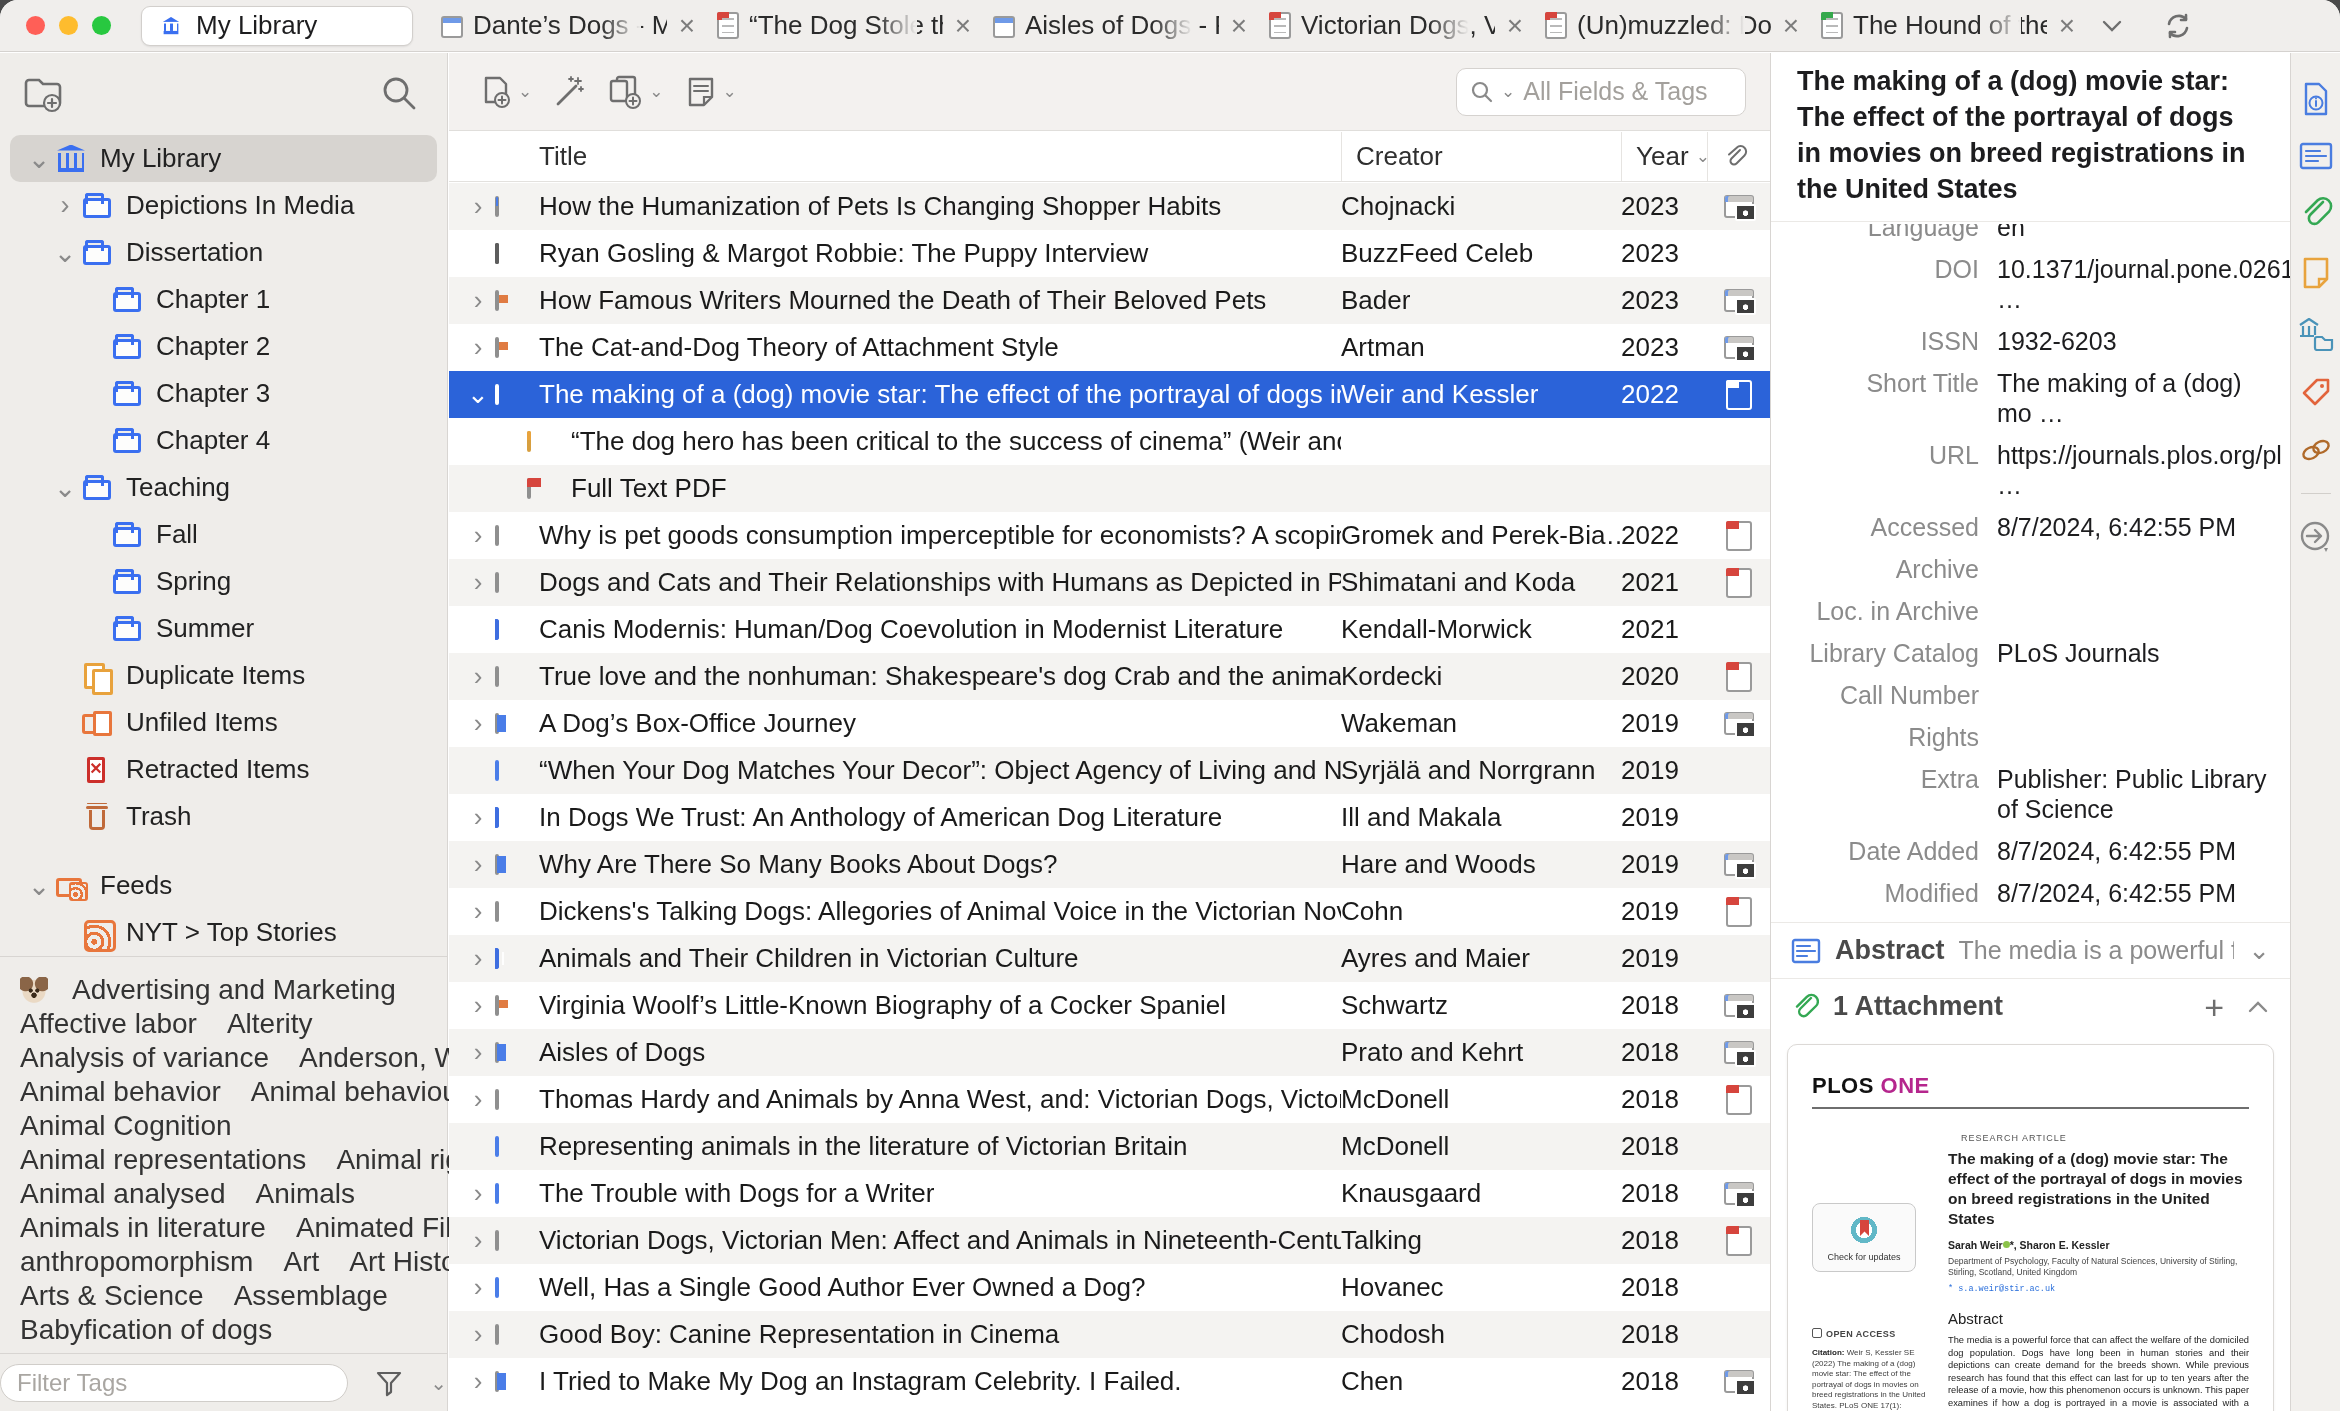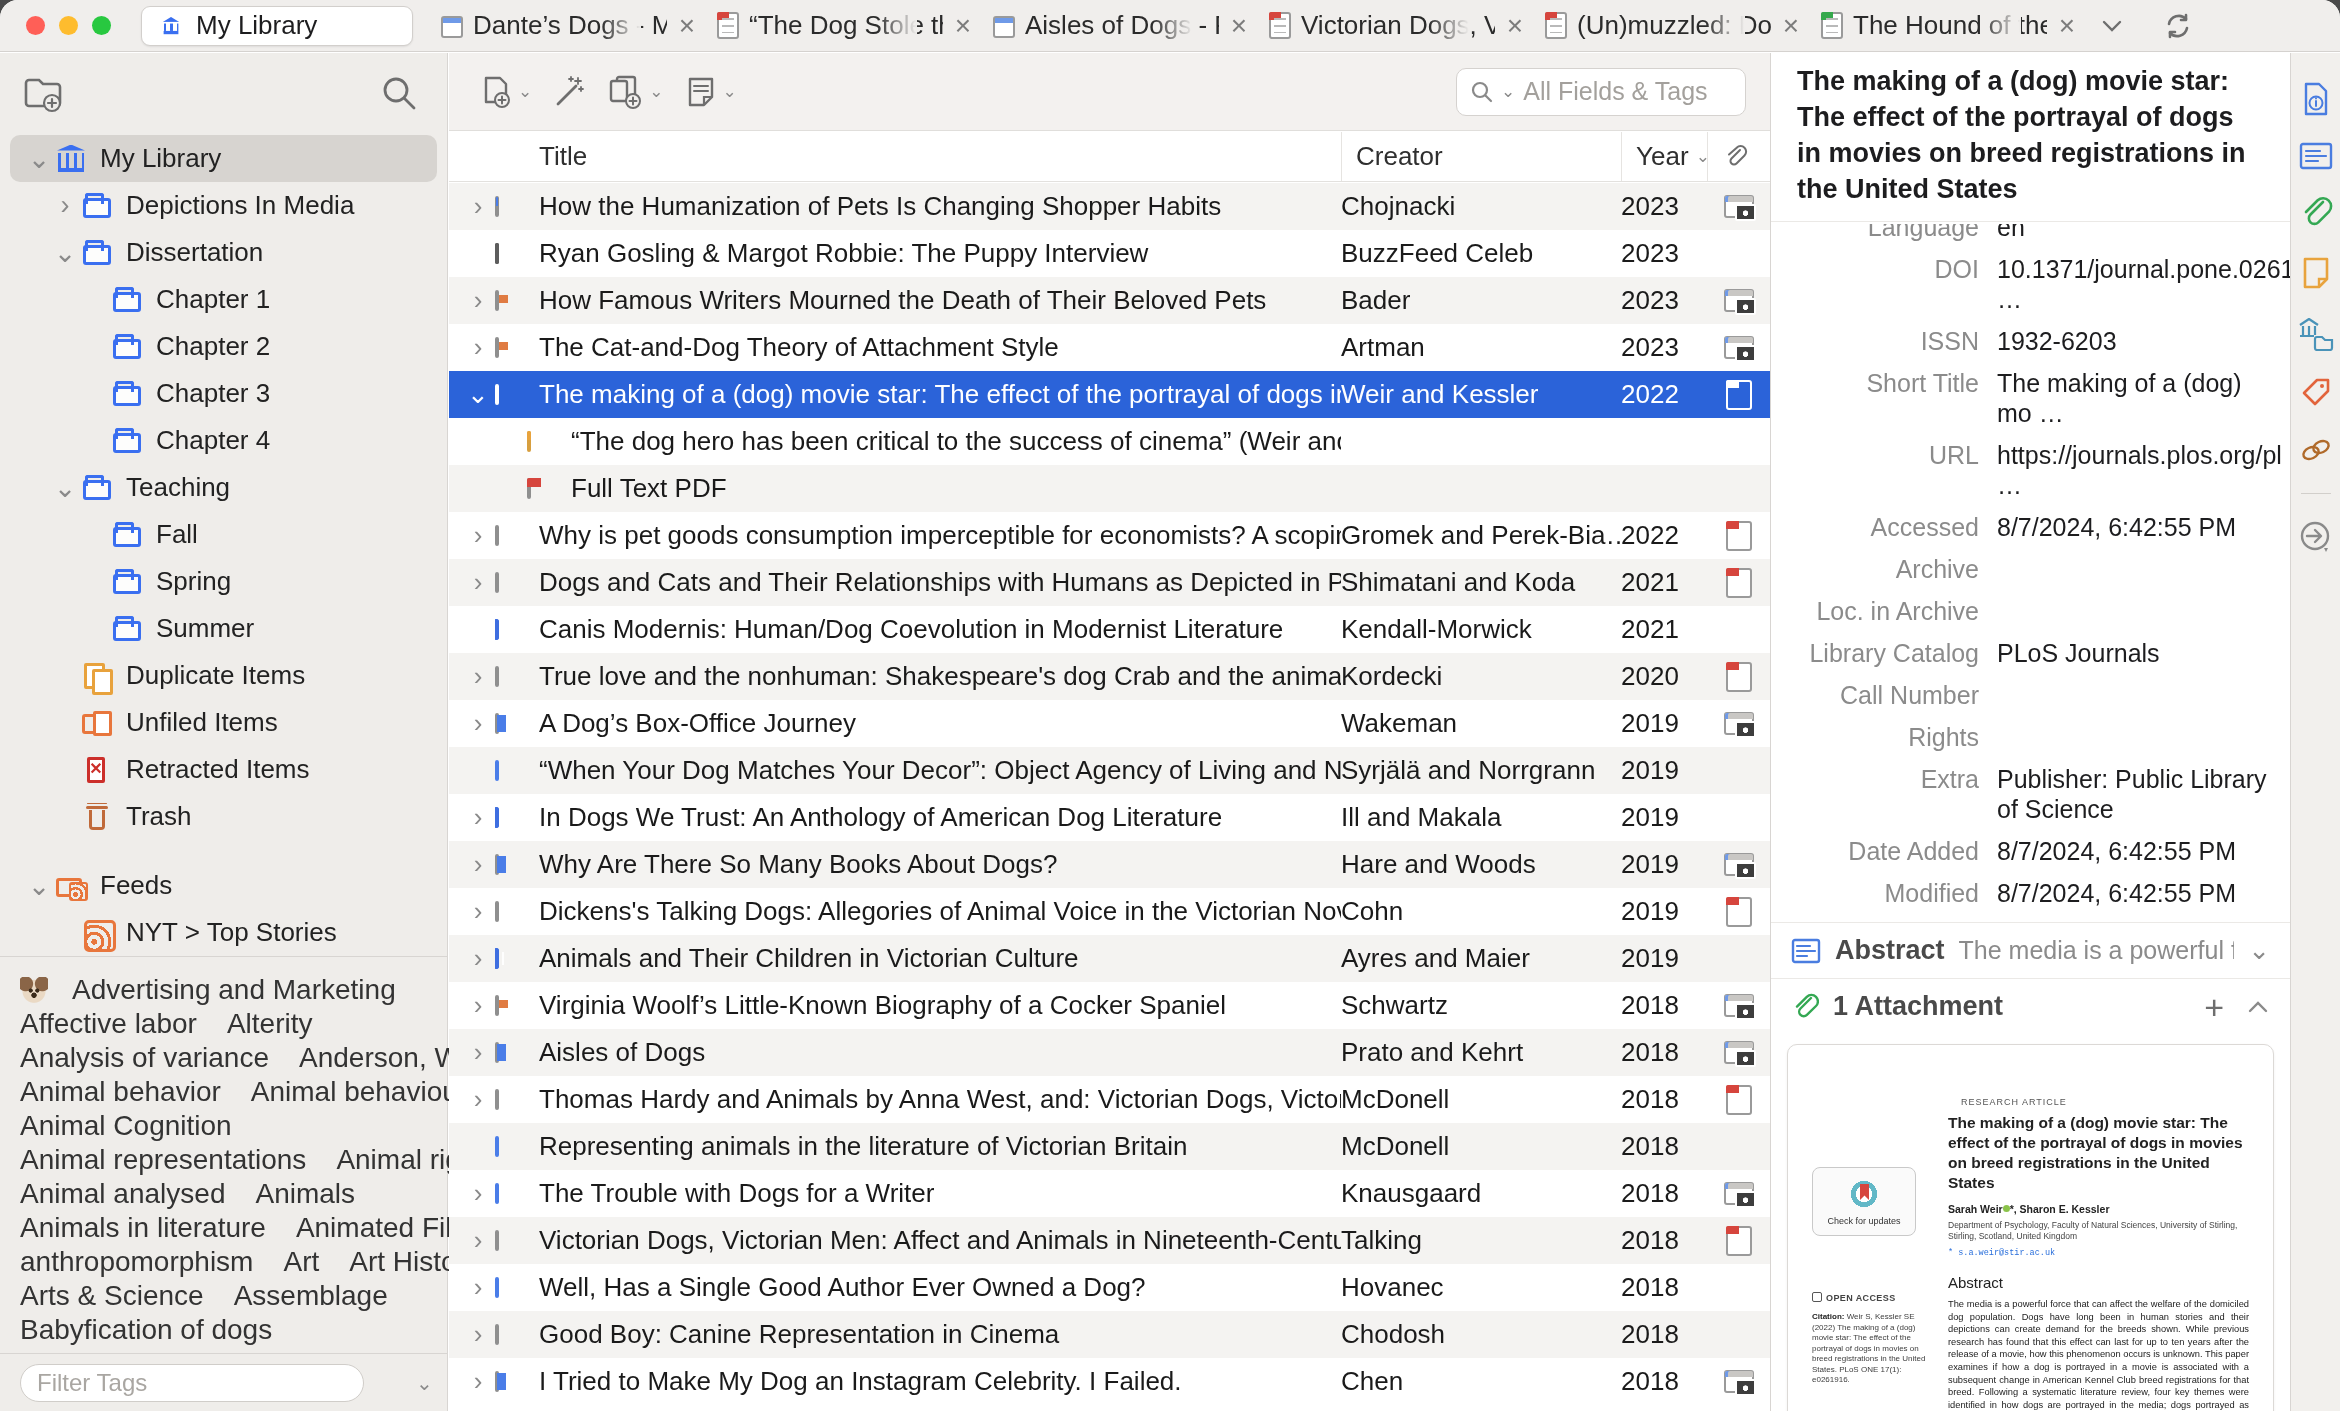--- a/index.html
+++ b/index.html
@@ -61,21 +61,21 @@
   .tagcloud{padding:16px 20px 0 20px;}
   .tagrow{display:flex;align-items:center;height:34px;gap:30px;}
   .tag{font-size:28px;color:#333;white-space:nowrap;}
   .dogface{width:28px;height:26px;flex:none;margin-right:-6px;background:
     radial-gradient(circle at 38% 52%,#3a2a1a 0 1.8px,rgba(0,0,0,0) 2.4px),
     radial-gradient(circle at 62% 52%,#3a2a1a 0 1.8px,rgba(0,0,0,0) 2.4px),
     radial-gradient(circle at 50% 70%,#3a2a1a 0 2.4px,rgba(0,0,0,0) 3px),
     radial-gradient(circle at 20% 26%,#8a6547 0 7px,rgba(0,0,0,0) 8px),
     radial-gradient(circle at 80% 26%,#8a6547 0 7px,rgba(0,0,0,0) 8px),
     radial-gradient(circle at 50% 55%,#ead9c4 0 11px,rgba(0,0,0,0) 12px);}
-  .tagfilter{position:absolute;left:0;right:0;bottom:0;height:58px;border-top:1px solid #d8d5d2;display:flex;align-items:center;padding:0 20px;gap:26px;}
+  .tagfilter{position:absolute;left:0;right:0;bottom:0;height:58px;border-top:1px solid #d8d5d2;display:flex;align-items:center;padding:0 0;gap:26px;}
   .tagfilter input{flex:1;height:38px;border:1px solid #d0cdc9;border-radius:19px;background:#fff;padding:0 16px;font-size:24px;color:#333;outline:none;}
   .tagfilter input::placeholder{color:#a9a6a2;}
   .fchev{color:#8a8a8a;font-size:20px;}
 
   
   .itempane{position:absolute;left:449px;top:53px;width:1321px;bottom:0;background:#fff;}
   .toolbar{position:absolute;left:0;right:0;top:0;height:78px;background:#f3f1ef;border-bottom:1px solid #e0dedb;display:flex;align-items:center;padding:0 24px;gap:8px;}
   .tbtn{display:flex;align-items:center;gap:5px;padding:6px 6px;}
   .ddc{color:#8a8a8a;font-size:17px;}
   .searchbox{margin-left:auto;width:290px;height:48px;background:#fff;border:1px solid #d5d2cf;border-radius:10px;display:flex;align-items:center;padding:0 12px;gap:6px;}
@@ -855,20 +855,21 @@
         </svg>
       <span class="shead">1 Attachment</span>
       <span class="spreview"></span>
       <span class="splus">+</span>
       <svg width="24" height="18" viewBox="0 0 24 18">
           <path d="M4 13l8-8 8 8" fill="none" stroke="#8a8a8a" stroke-width="2.4" stroke-linecap="round"></path>
         </svg>
     </div>
     <div class="attcard">
       <div class="pdfpage">
+        <div class="ploshead"><span class="p1">PLOS</span> <span class="p2">ONE</span></div>
         <div class="pdfcols">
           <div class="pcolL">
             <div class="badge">
               <div class="badgering"></div>
               <div class="badgetxt">Check for updates</div>
             </div>
             <div class="oa">OPEN ACCESS</div>
             <div class="tinyp"><b>Citation:</b><span> Weir S, Kessler SE (2022) The making of a (dog) movie star: The effect of the portrayal of dogs in movies on breed registrations in the United States. PLoS ONE 17(1): e0261916. </span></div>
 
           </div>

